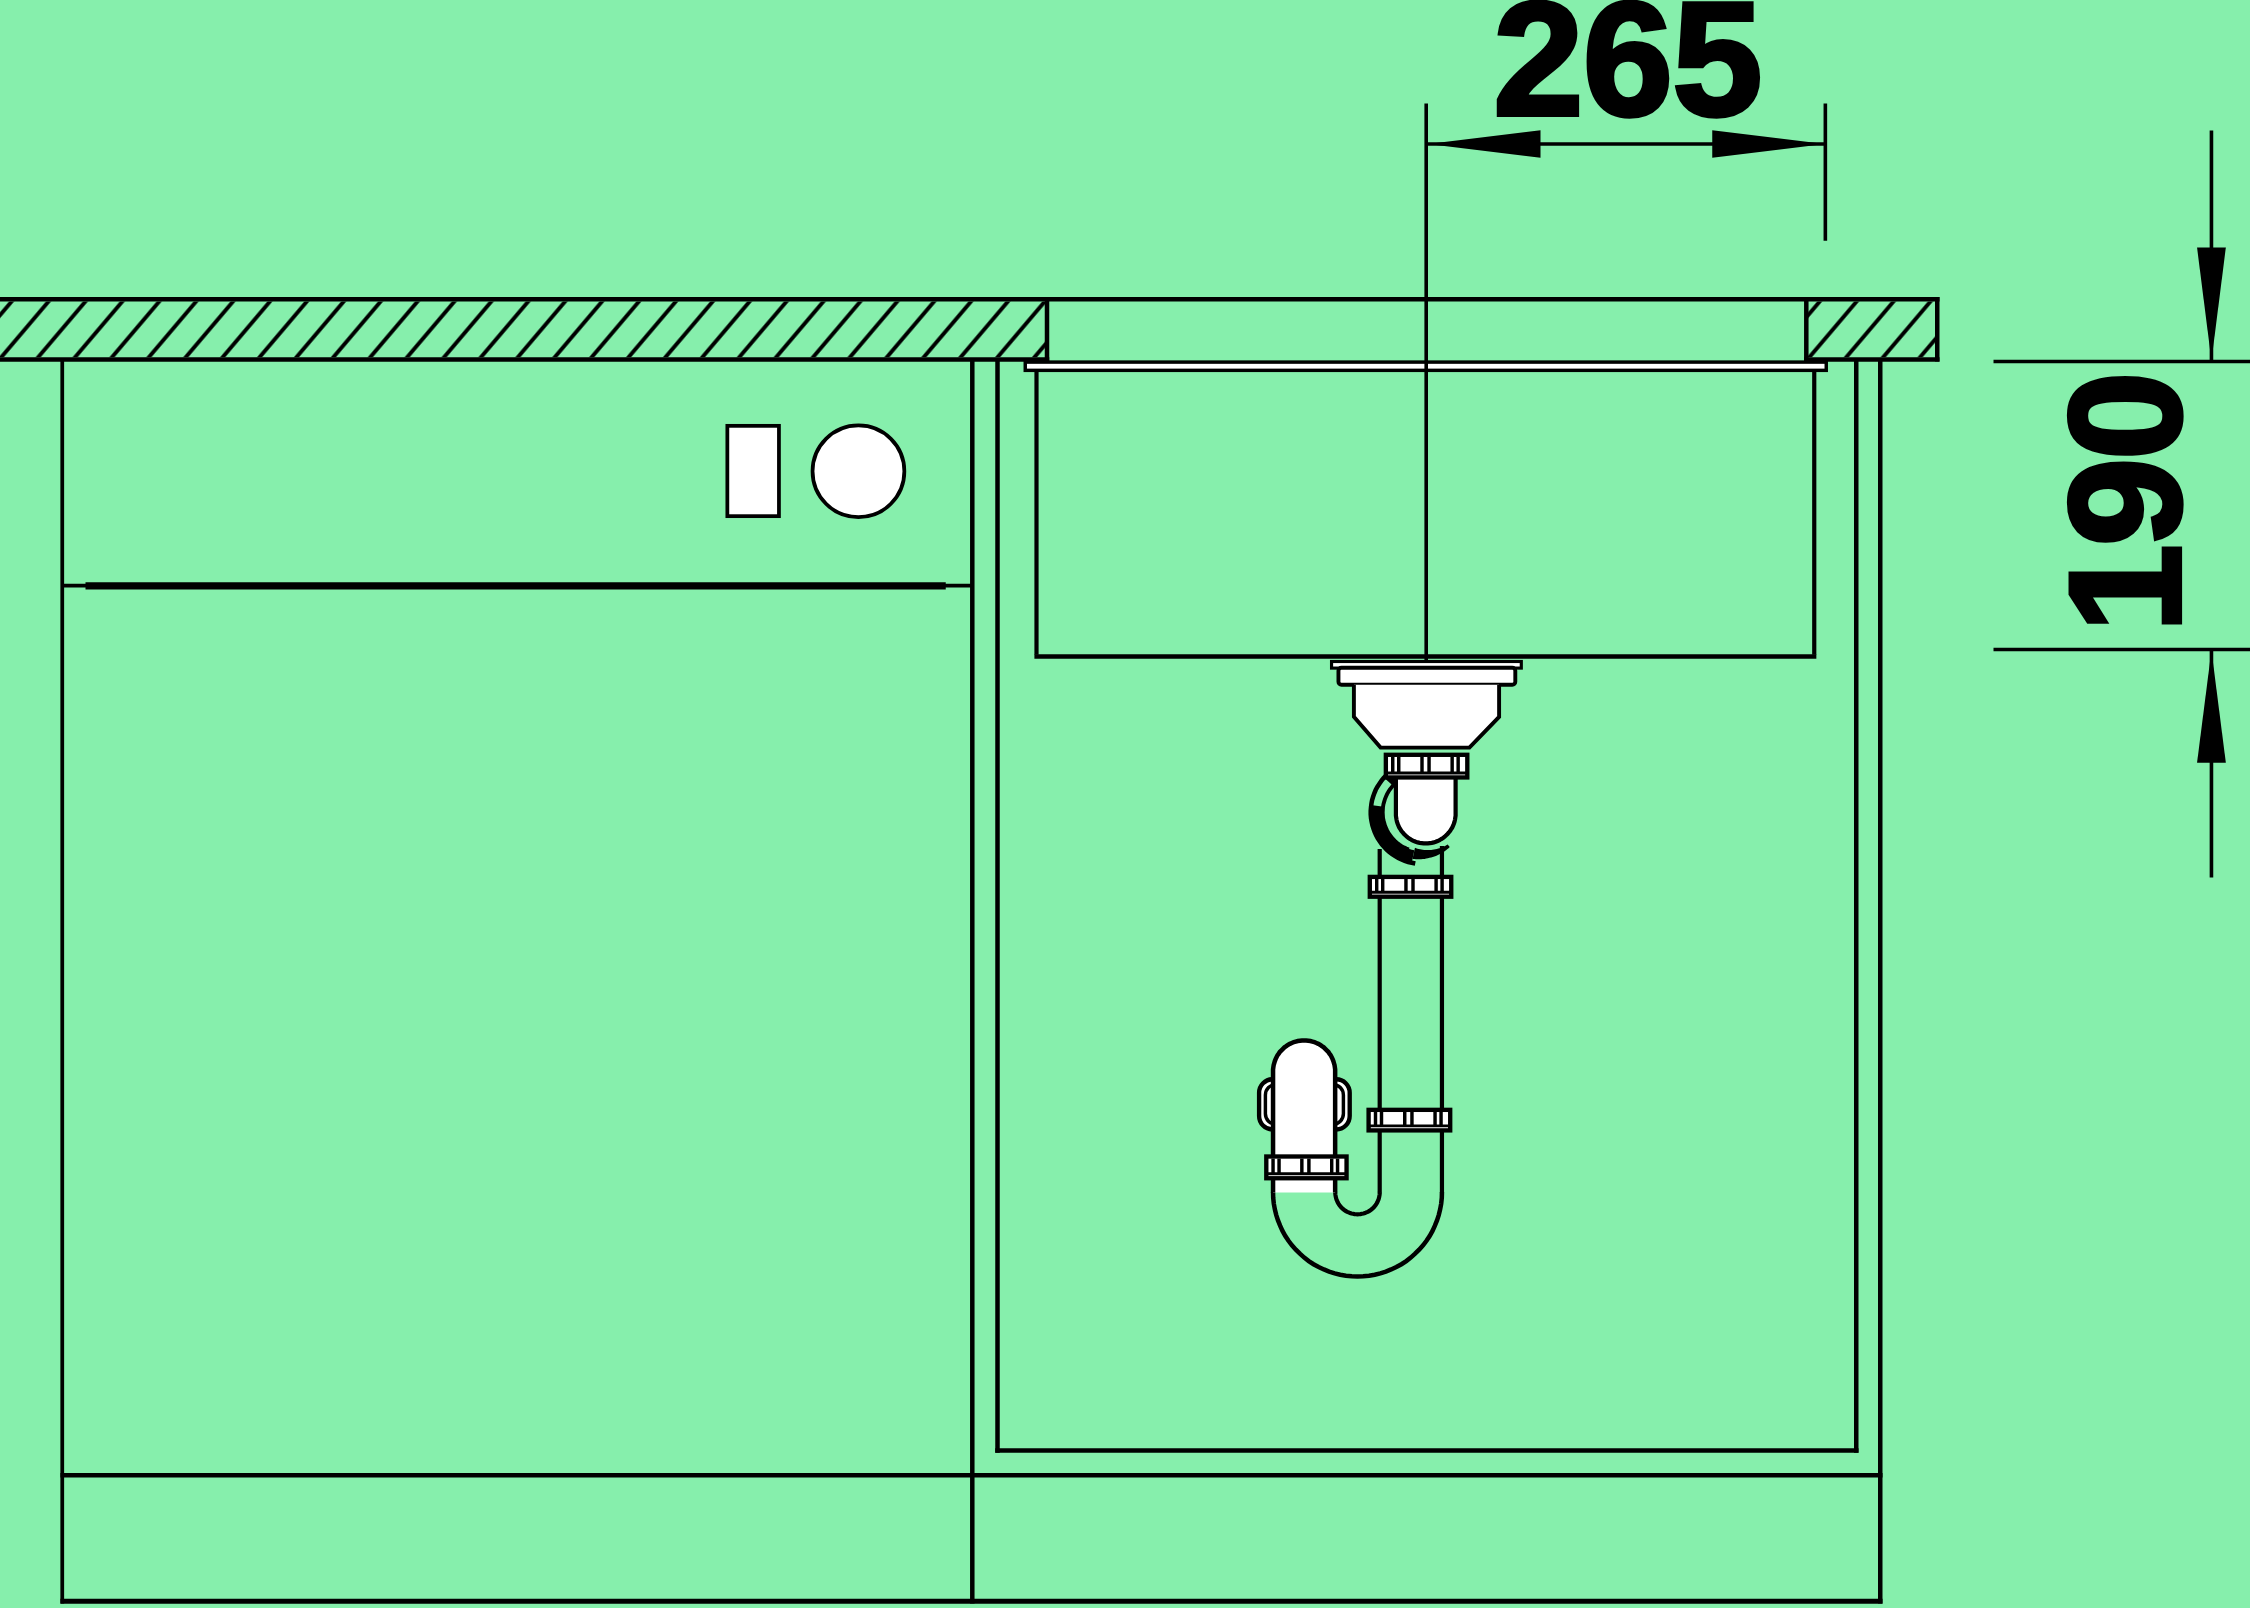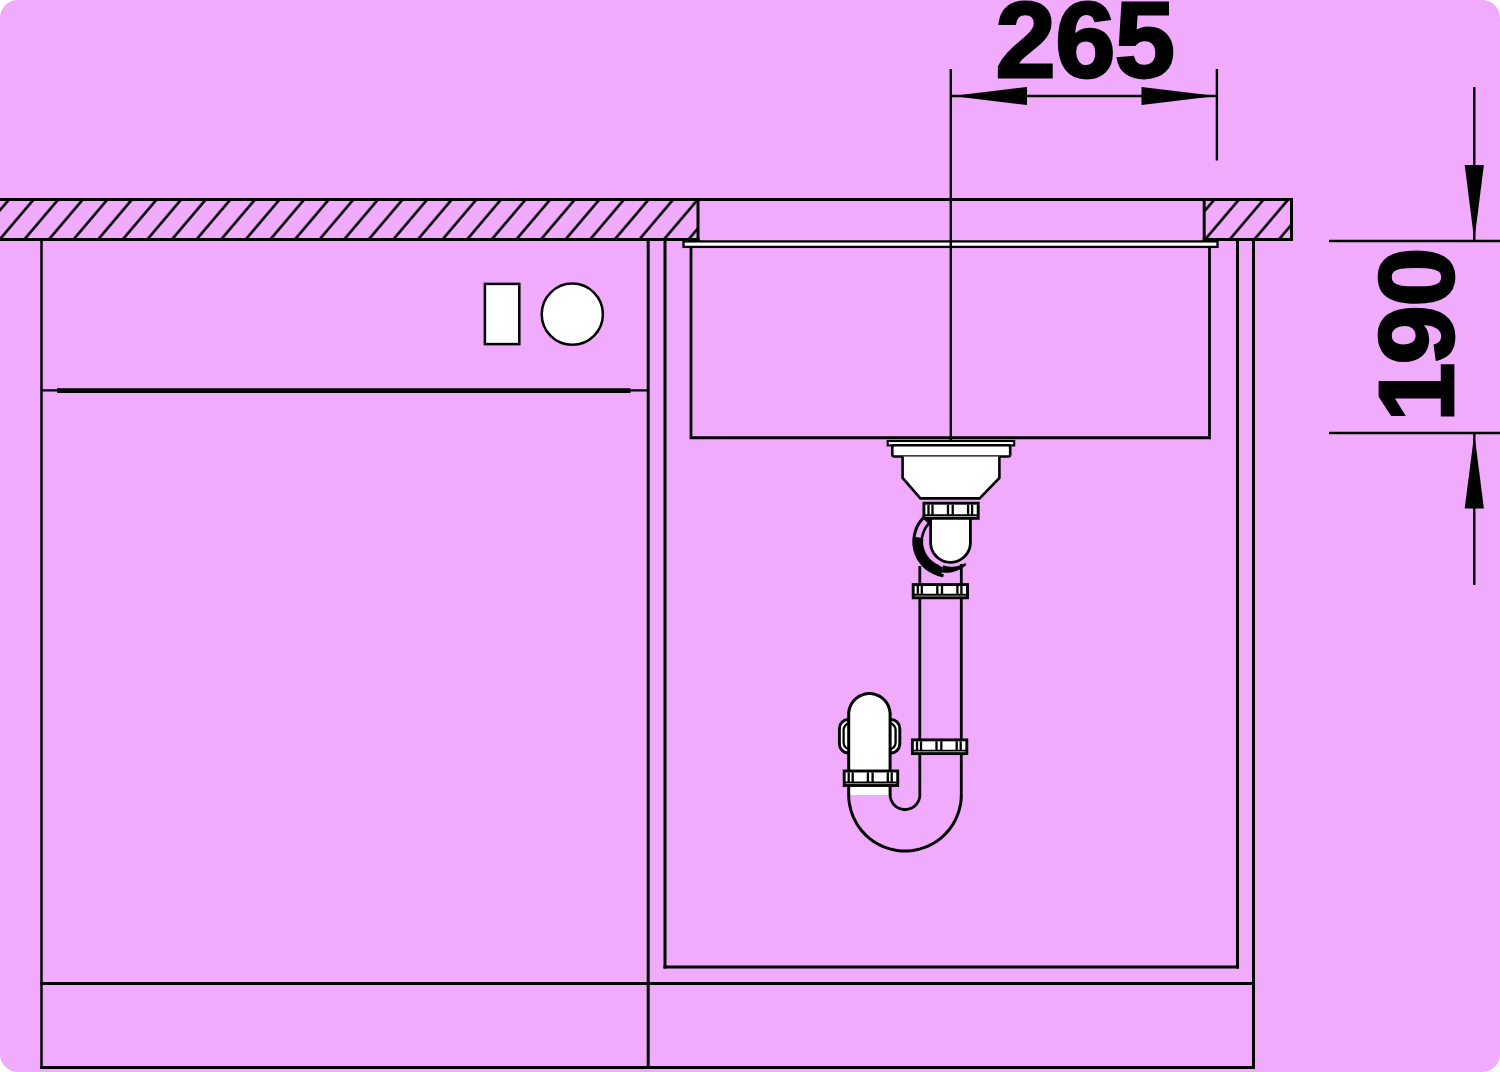--- a/index.html
+++ b/index.html
@@ -1,17 +1,17 @@
 <!DOCTYPE html>
 <html><head>
 <meta charset="utf-8">
 <title>Sink installation drawing</title>
 <style>
 html,body{margin:0;padding:0;background:#fff;}
-#page{width:1500px;height:1072px;position:relative;overflow:hidden;background:#f0abfc;border-radius:18px;}
+#page{width:1500px;height:1072px;position:relative;overflow:hidden;background:#86efac;}
 </style>
 </head>
 <body>
 
 <div id="page">
 <svg width="1500" height="1072" viewBox="0 0 1500 1072">
 
 <defs>
         <pattern id="hp" width="24.6" height="12" patternUnits="userSpaceOnUse" patternTransform="skewX(-40.3)">
           <line x1="6" y1="-1" x2="6" y2="13" stroke="#000" stroke-width="3.4"></line>

